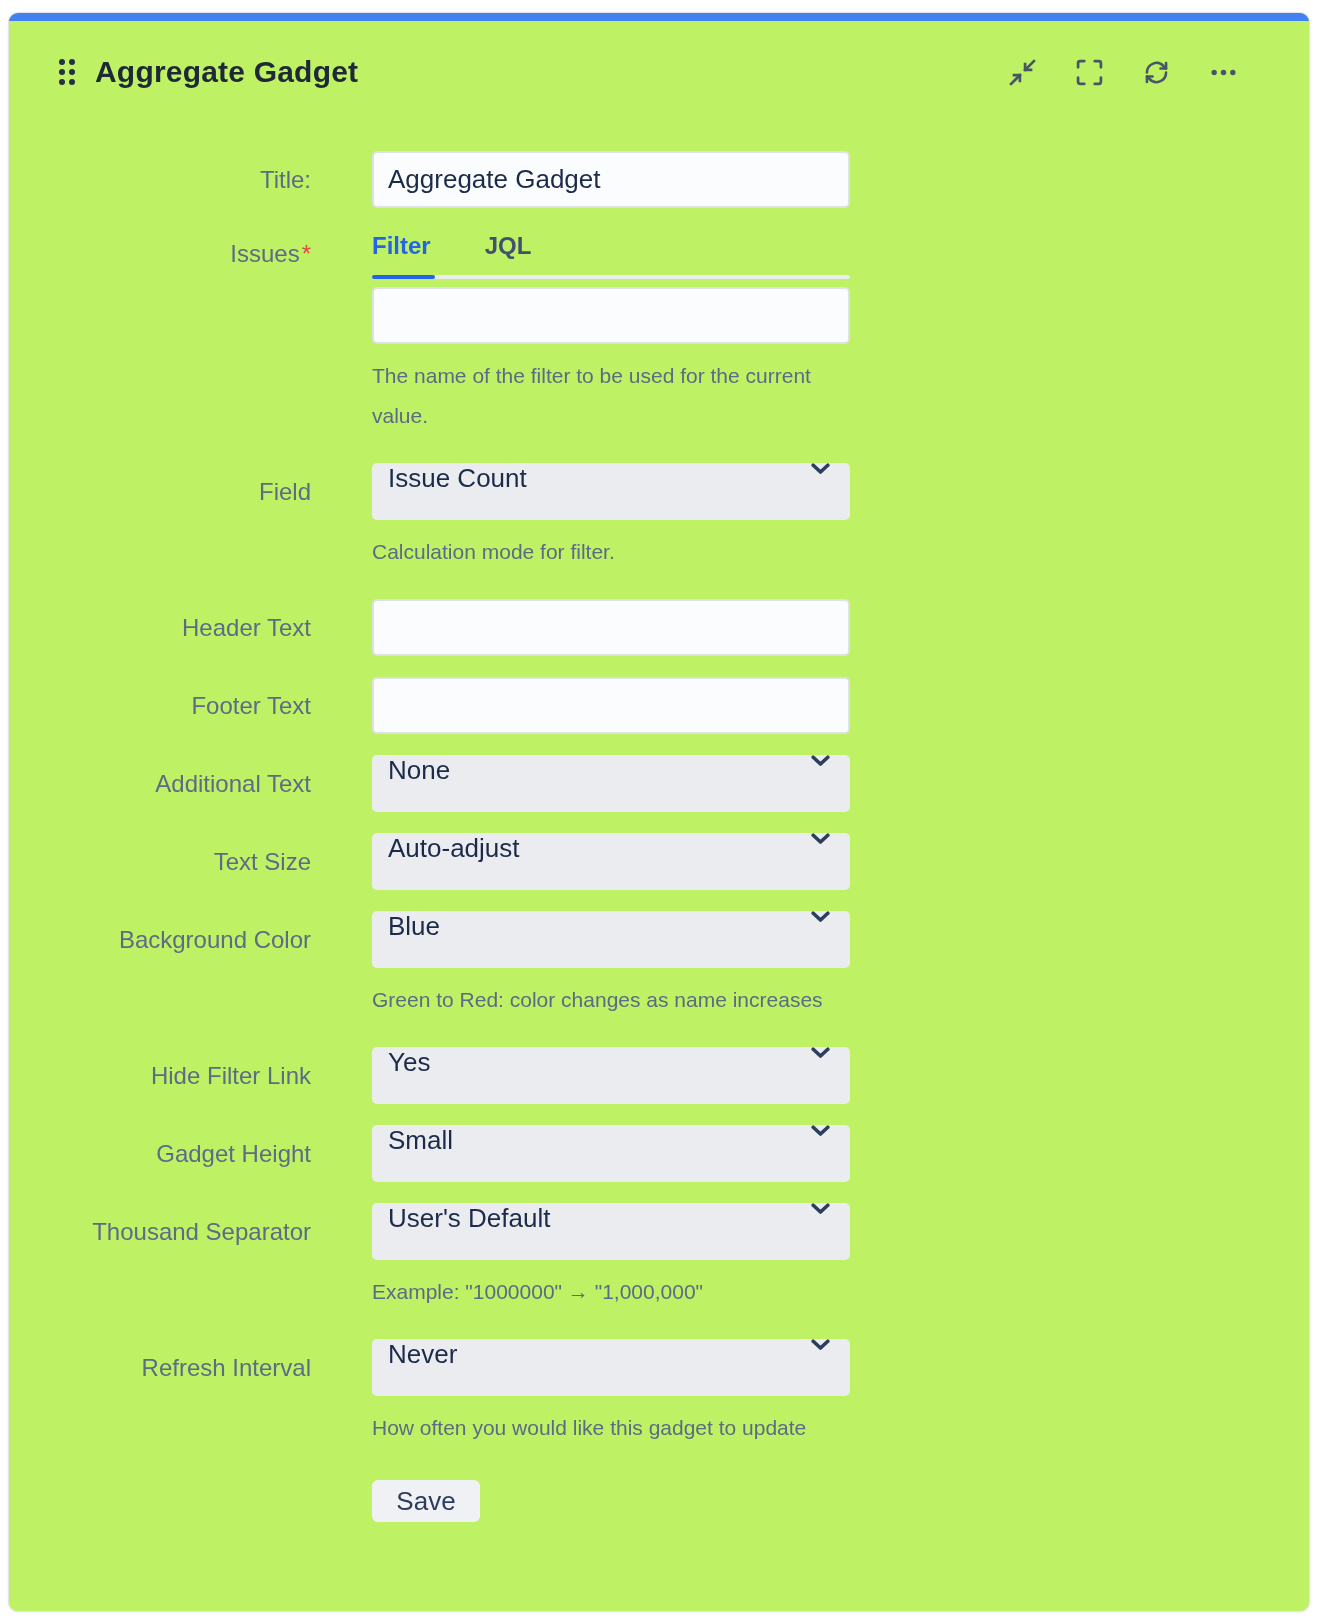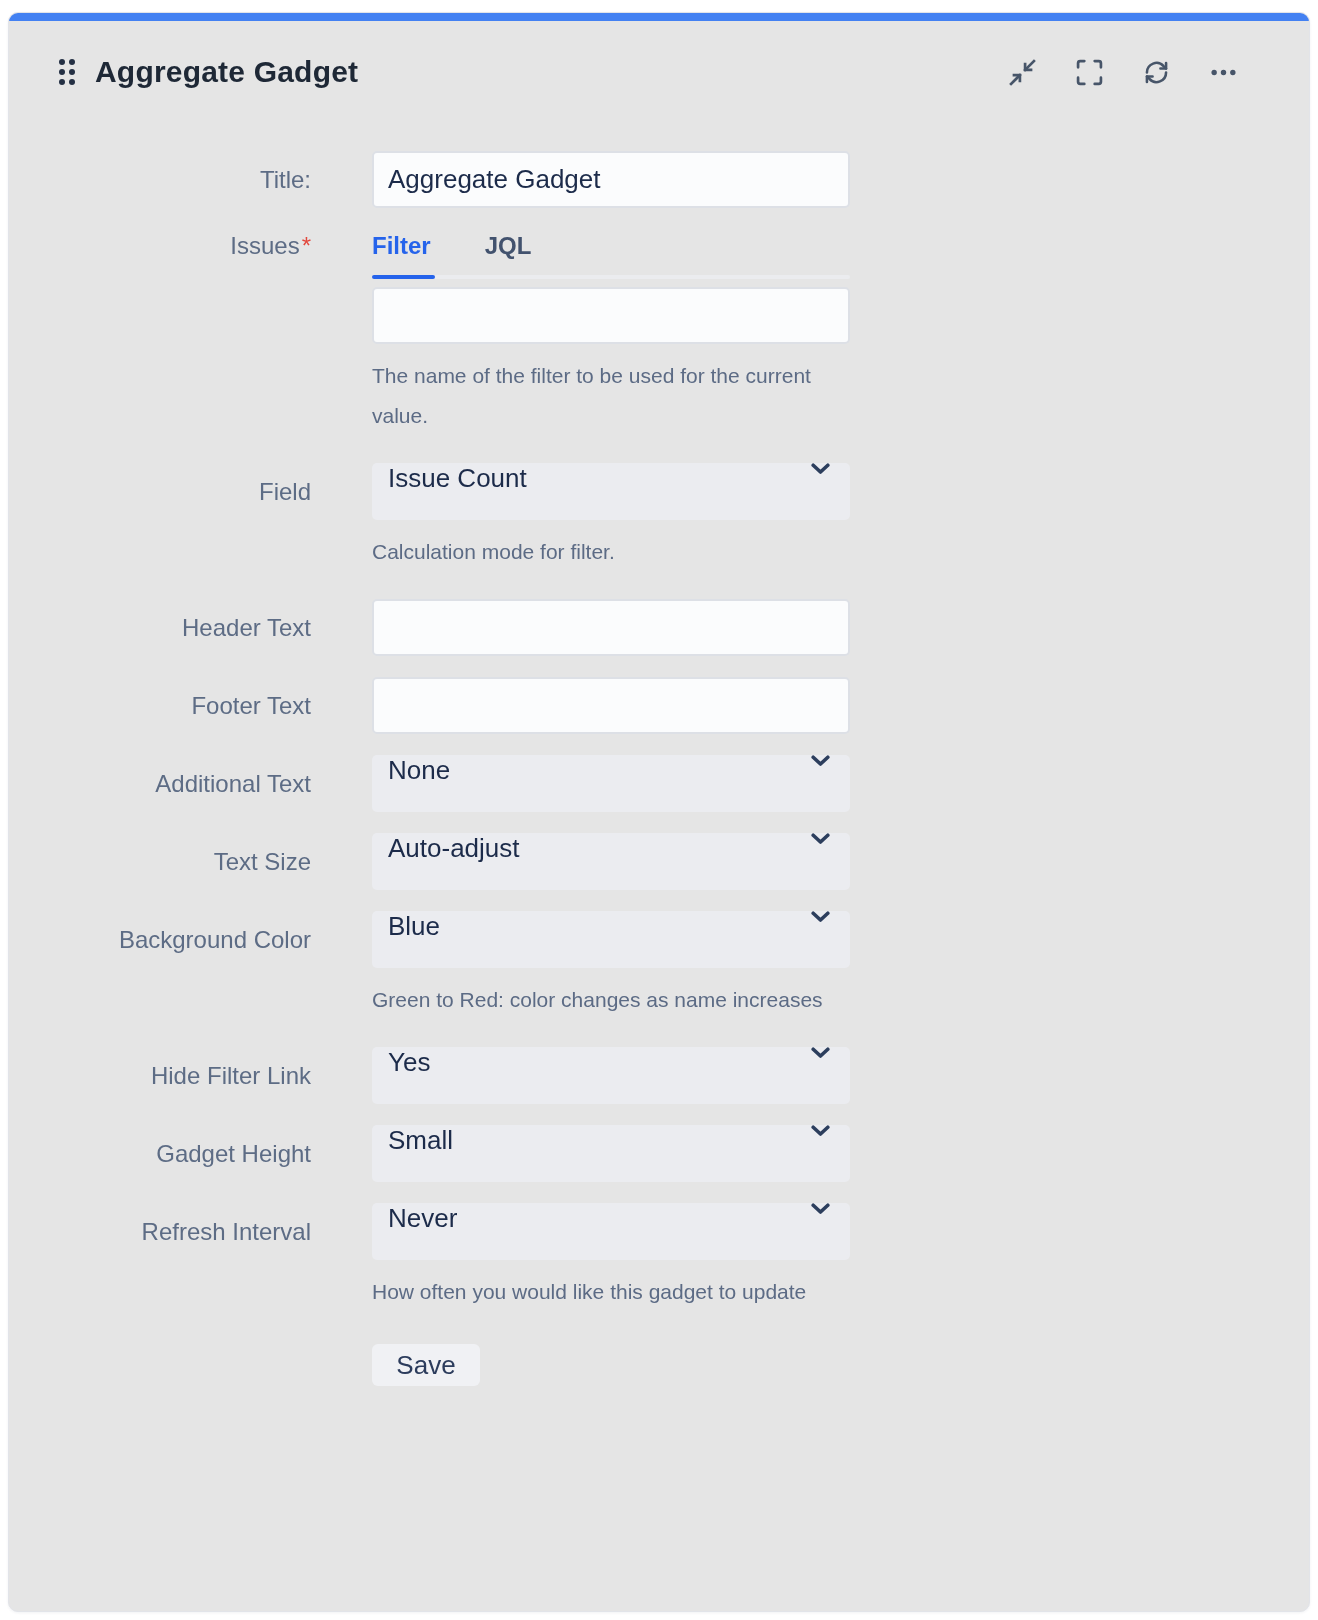--- a/index.html
+++ b/index.html
@@ -6,42 +6,42 @@
   body{
     width:1318px;height:1620px;
     background:#ffffff;
     font-family:"Liberation Sans",sans-serif;
     position:relative;
     -webkit-font-smoothing:antialiased;
   }
   .card{
     position:absolute;left:8px;top:12px;width:1302px;height:1600px;
     box-sizing:border-box;
-    background:#e5e5e5;
+    background:#bef264;
     border:1px solid #e2e4e9;
     border-radius:10px;
     box-shadow:0 1px 3px rgba(9,30,66,.06);
     overflow:hidden;
   }
   .topbar{height:8px;background:#4381f2;}
   .card-header{display:flex;align-items:center;padding:34px 72px 0 48px;}
   .drag{margin-right:18px;flex:none;display:block;}
   .gadget-title{font-size:30px;font-weight:700;color:#1e2836;margin:0;letter-spacing:.2px;}
   .actions{margin-left:auto;display:flex;align-items:center;gap:40px;}
   .icon-btn{width:27px;height:27px;color:#475569;cursor:pointer;background:none;border:none;padding:0;display:flex;align-items:center;justify-content:center;}
   .icon-btn svg{display:block;}
 
   .form{padding:62px 0 0 62px;}
   .row{display:flex;margin-bottom:21px;gap:28px;}
   .row-label{
     width:240px;min-width:240px;margin-right:33px;
     height:57px;display:flex;align-items:center;justify-content:flex-end;
     text-align:right;font-size:24px;color:#5d6c85;line-height:30px;
   }
-  .row-label.top{height:38px;align-items:flex-start;margin-top:2px;}
+  .row-label.top{height:38px;align-items:flex-end;margin-top:2px;}
   .control-col{display:flex;flex-direction:column;}
   .control{width:478px;height:57px;box-sizing:border-box;border-radius:5px;}
   input.control{
     background:#fbfcfd;border:2px solid #dde0e6;padding:0 14px;
     font-family:inherit;font-size:26px;color:#1c2b4a;outline:none;
   }
   .select{
     background:#ebecf0;border:none;cursor:pointer;
     display:flex;justify-content:space-between;
     padding:0 20px 0 16px;
@@ -222,20 +222,32 @@
       <div class="control-col">
         <div class="control select">
           <span class="select-value">Small</span>
           <svg class="chev" width="19" height="12" viewBox="0 0 19 12" fill="none" stroke="#2c3e5d" stroke-width="3.6" stroke-linecap="round" stroke-linejoin="round">
               <path d="M2.2 2.2 L9.5 9 L16.8 2.2"></path>
             </svg>
         </div>
       </div>
     </div>
 
+    <div class="row">
+      <div class="row-label">Thousand Separator</div>
+      <div class="control-col">
+        <div class="control select">
+          <span class="select-value">User's Default</span>
+          <svg class="chev" width="19" height="12" viewBox="0 0 19 12" fill="none" stroke="#2c3e5d" stroke-width="3.6" stroke-linecap="round" stroke-linejoin="round">
+              <path d="M2.2 2.2 L9.5 9 L16.8 2.2"></path>
+            </svg>
+        </div>
+        <div class="help">Example: "1000000" → "1,000,000"</div>
+      </div>
+    </div>
 
     <div class="row">
       <div class="row-label">Refresh Interval</div>
       <div class="control-col">
         <div class="control select">
           <span class="select-value">Never</span>
           <svg class="chev" width="19" height="12" viewBox="0 0 19 12" fill="none" stroke="#2c3e5d" stroke-width="3.6" stroke-linecap="round" stroke-linejoin="round">
               <path d="M2.2 2.2 L9.5 9 L16.8 2.2"></path>
             </svg>
         </div>

